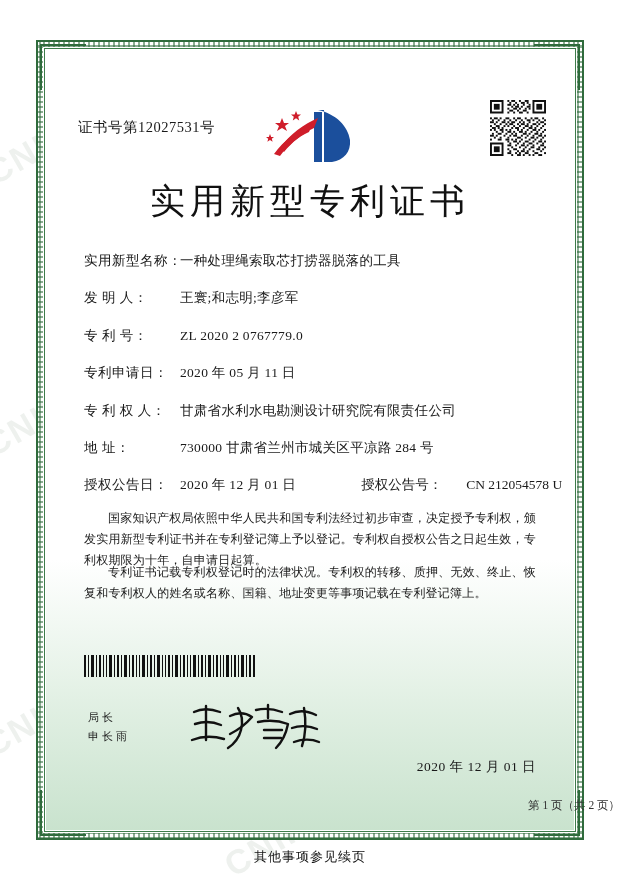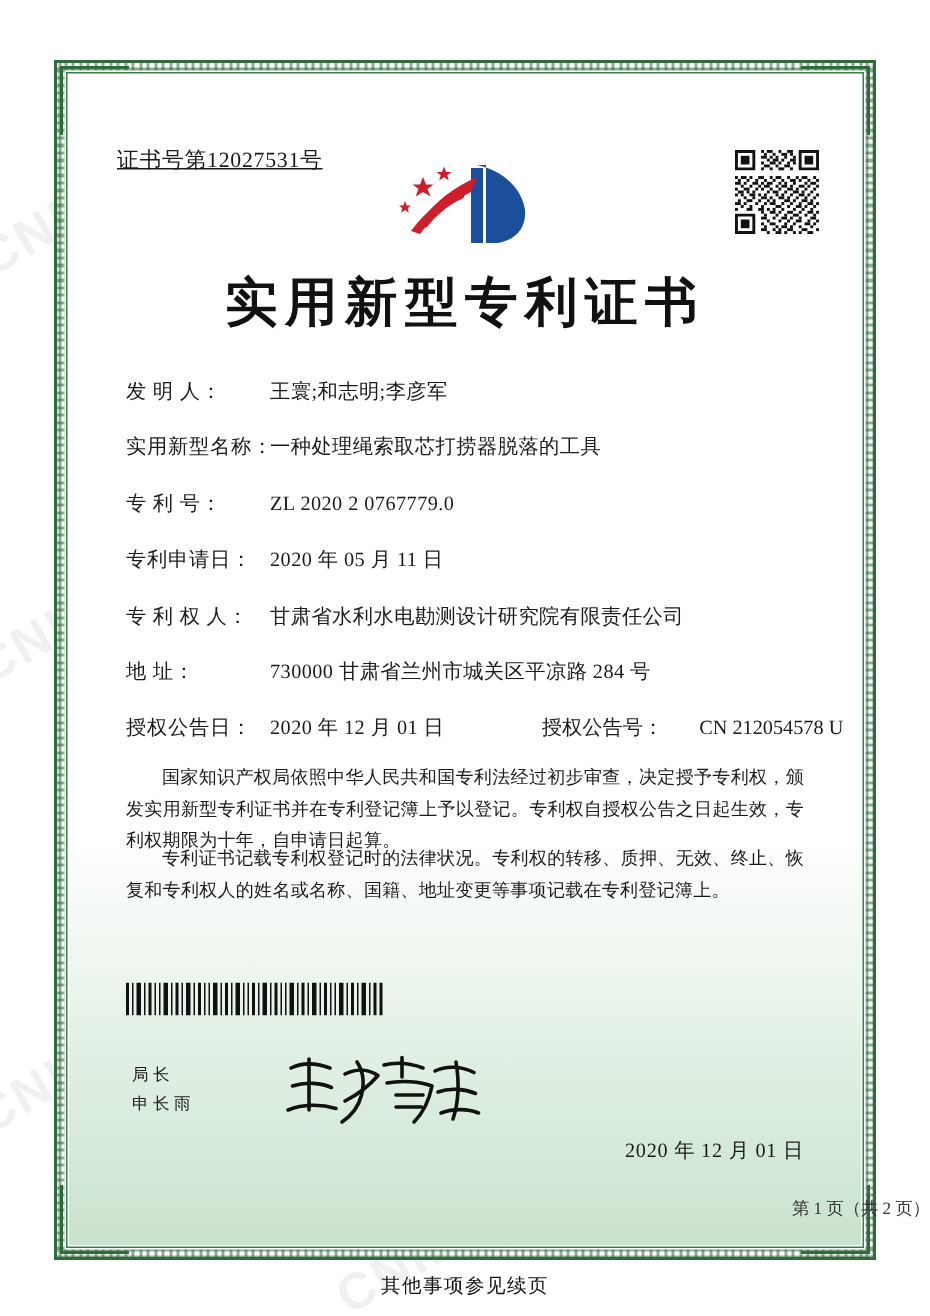--- a/index.html
+++ b/index.html
@@ -95,24 +95,23 @@
     transform: rotate(-30deg);
     white-space: nowrap;
     pointer-events: none;
     user-select: none;
   }
 
   
   .cert-no {
     position: absolute;
     left: 78px;
-    top: 97px;
+    top: 118px;
     font-size: 14.5px;
     letter-spacing: 0.5px;
-    text-decoration: underline;
   }
   .qr {
     position: absolute;
     right: 74px;
     top: 100px;
     width: 56px;
     height: 56px;
   }
   .logo {
     position: absolute;
@@ -122,21 +121,21 @@
     width: 116px;
     height: 62px;
   }
   .title {
     position: absolute;
     left: 0;
     right: 0;
     top: 178px;
     text-align: center;
     font-family: "Liberation Serif", serif;
-    font-weight: bold;
+    font-weight: normal;
     font-size: 35px;
     letter-spacing: 5px;
     color: #111;
   }
 
   
   .fields {
     position: absolute;
     left: 84px;
     top: 252px;
@@ -478,27 +477,27 @@
       <polygon points="44,7 45.4,10.6 49,10.6 46.2,12.8 47.2,16.4 44,14.2 40.8,16.4 41.8,12.8 39,10.6 42.6,10.6"></polygon>
       <polygon points="18,30 19.2,33 22,33 19.8,34.8 20.6,37.8 18,36 15.4,37.8 16.2,34.8 14,33 16.8,33"></polygon>
     </g>
   </svg>
 
   <div class="title">实用新型专利证书</div>
 
   <div class="fields">
 
     <div class="row">
+      <div class="label">实用新型名称：</div>
+      <div class="value">一种处理绳索取芯打捞器脱落的工具</div>
+    </div>
+
+    <div class="row">
       <div class="label">发 明 人：</div>
       <div class="value">王寰;和志明;李彦军</div>
-    </div>
-
-    <div class="row">
-      <div class="label">实用新型名称：</div>
-      <div class="value">一种处理绳索取芯打捞器脱落的工具</div>
     </div>
 
     <div class="row">
       <div class="label">专 利 号：</div>
       <div class="value">ZL 2020 2 0767779.0</div>
     </div>
 
     <div class="row">
       <div class="label">专利申请日：</div>
       <div class="value">2020 年 05 月 11 日</div>

